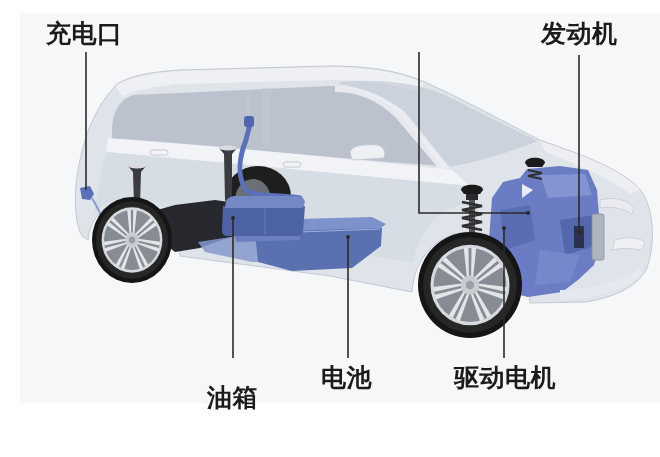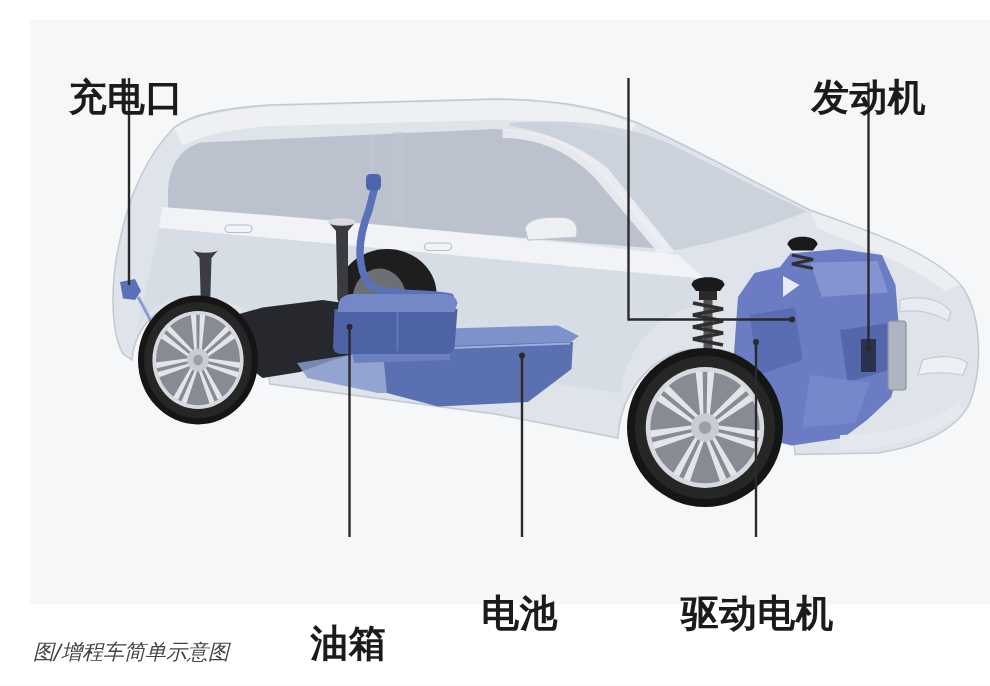--- a/index.html
+++ b/index.html
@@ -8,21 +8,20 @@
     .figure svg { position: absolute; left: 0; top: 0; }
     .label {
       position: absolute;
       font-family: "DejaVu Sans", "Liberation Sans", sans-serif;
       font-weight: 700;
       font-size: 25px;
       line-height: 25px;
       color: #1b1b1b;
       white-space: nowrap;
       letter-spacing: 0.5px;
-      margin-top: 31px;
     }
     .caption {
       position: absolute;
       left: 22px; top: 427px;
       font-family: "DejaVu Sans", "Liberation Sans", sans-serif;
       font-style: italic;
       font-size: 14px;
       line-height: 16px;
       color: #444444;
       white-space: nowrap;
@@ -153,14 +152,13 @@
       <circle cx="504" cy="228" r="2"></circle>
     </g>
   </svg>
 
   <div class="label" style="left:46px; top:21px;">充电口</div>
   <div class="label" style="left:541px; top:21px;text-align:center;">发动机</div>
   <div class="label" style="left:207px; top:385px;">油箱</div>
   <div class="label" style="left:454px; top:365px;">驱动电机</div>
   <div class="label" style="left:321px; top:365px;">电池</div>
 
-  <div class="caption">图/增程车简单示意图</div>
 </div>
 
 </body></html>

